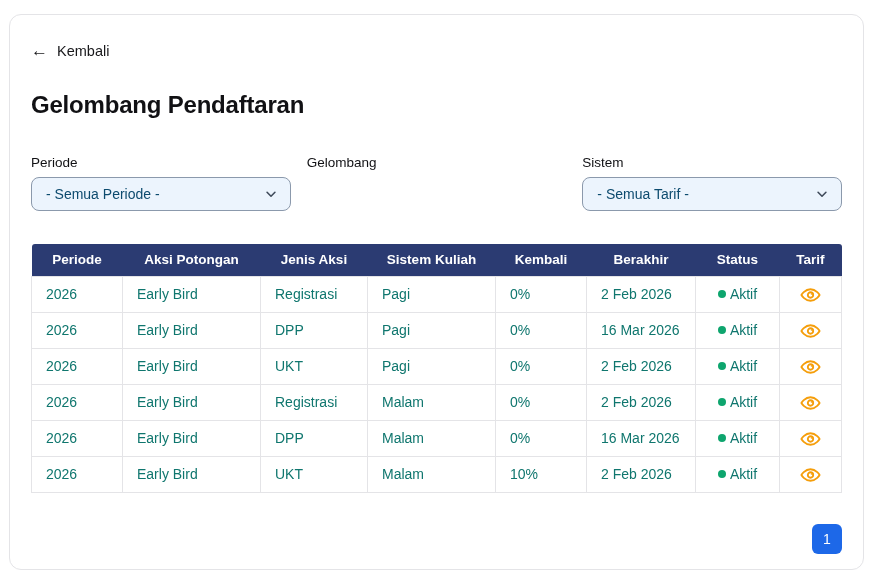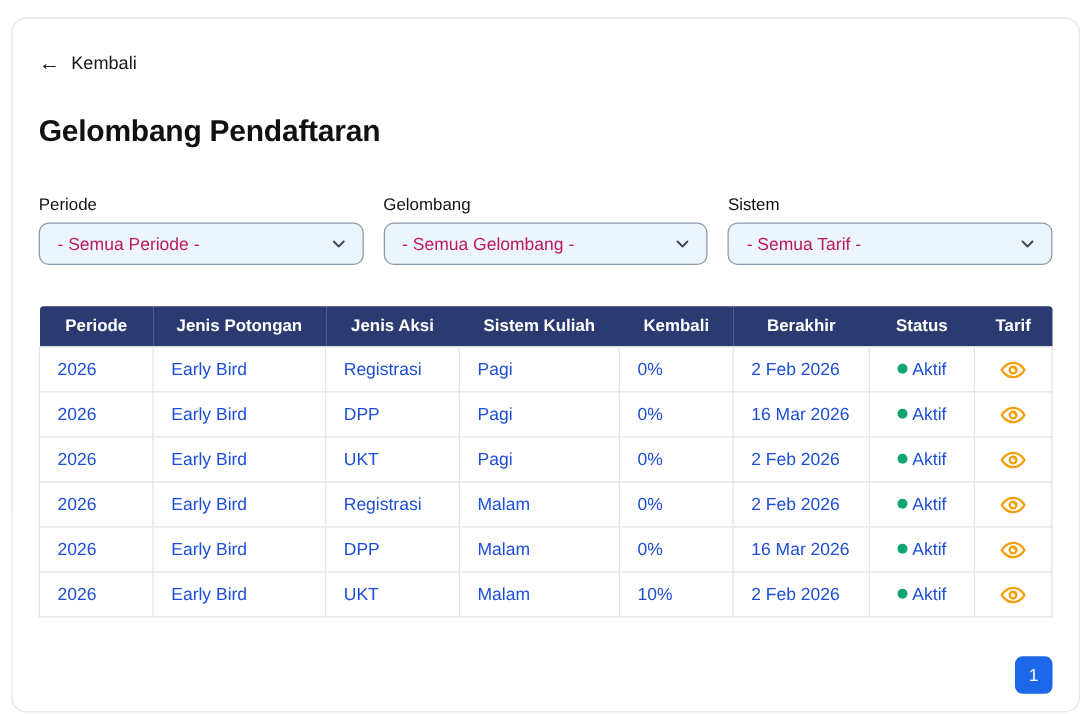--- a/index.html
+++ b/index.html
@@ -49,21 +49,21 @@
   .select {
     height: 34px;
     background: #ecf4fd;
     border: 1px solid #8b99ac;
     border-radius: 8px;
     display: flex;
     align-items: center;
     justify-content: space-between;
     padding: 0 12px 0 14px;
     font-size: 14px;
-    color: #be185d;
+    color: #0c4a6e;
     cursor: pointer;
   }
   .chevron { display: flex; align-items: center; }
 
   .table-wrap { margin-top: 33px; }
   table {
     width: 810px;
     border-collapse: collapse;
     table-layout: fixed;
   }
@@ -76,21 +76,21 @@
     text-align: center;
     padding: 0 4px;
   }
   thead th:first-child { border-radius: 3px 0 0 0; }
   thead th:last-child { border-radius: 0 3px 0 0; }
   tbody td {
     border: 1px solid #e4e4e7;
     height: 36px;
     padding: 0 14px;
     font-size: 14px;
-    color: #1d4ed8;
+    color: #0f766e;
     background: #ffffff;
     overflow: hidden;
     white-space: nowrap;
   }
   tbody td.cell-date { font-size: 14px; }
   tbody td.cell-status { padding: 0 6px; }
   .status-wrap {
     display: flex;
     align-items: center;
     justify-content: center;
@@ -151,28 +151,20 @@
         <span>- Semua Periode -</span>
         <span class="chevron">
           <svg width="14" height="14" viewBox="0 0 16 16" fill="none">
               <path d="M3.5 6l4.5 4.5L12.5 6" stroke="#3f4a5a" stroke-width="1.8" stroke-linecap="round" stroke-linejoin="round"></path>
             </svg>
         </span>
       </div>
     </div>
     <div class="filter">
       <div class="filter-label">Gelombang</div>
-      <div class="select">
-        <span>- Semua Gelombang -</span>
-        <span class="chevron">
-          <svg width="14" height="14" viewBox="0 0 16 16" fill="none">
-              <path d="M3.5 6l4.5 4.5L12.5 6" stroke="#3f4a5a" stroke-width="1.8" stroke-linecap="round" stroke-linejoin="round"></path>
-            </svg>
-        </span>
-      </div>
     </div>
     <div class="filter">
       <div class="filter-label">Sistem</div>
       <div class="select">
         <span>- Semua Tarif -</span>
         <span class="chevron">
           <svg width="14" height="14" viewBox="0 0 16 16" fill="none">
               <path d="M3.5 6l4.5 4.5L12.5 6" stroke="#3f4a5a" stroke-width="1.8" stroke-linecap="round" stroke-linejoin="round"></path>
             </svg>
         </span>
@@ -188,21 +180,21 @@
           <col style="width:107px">
           <col style="width:128px">
         <col style="width:91px">
           <col style="width:109px">
           <col style="width:84px">
           <col style="width:62px">
       </colgroup>
       <thead>
         <tr>
           <th>Periode</th>
-          <th>Jenis Potongan</th>
+          <th>Aksi Potongan</th>
           <th>Jenis Aksi</th>
           <th>Sistem Kuliah</th>
           <th>Kembali</th>
           <th>Berakhir</th>
           <th>Status</th>
           <th>Tarif</th>
         </tr>
       </thead>
       <tbody>
   <tr>

